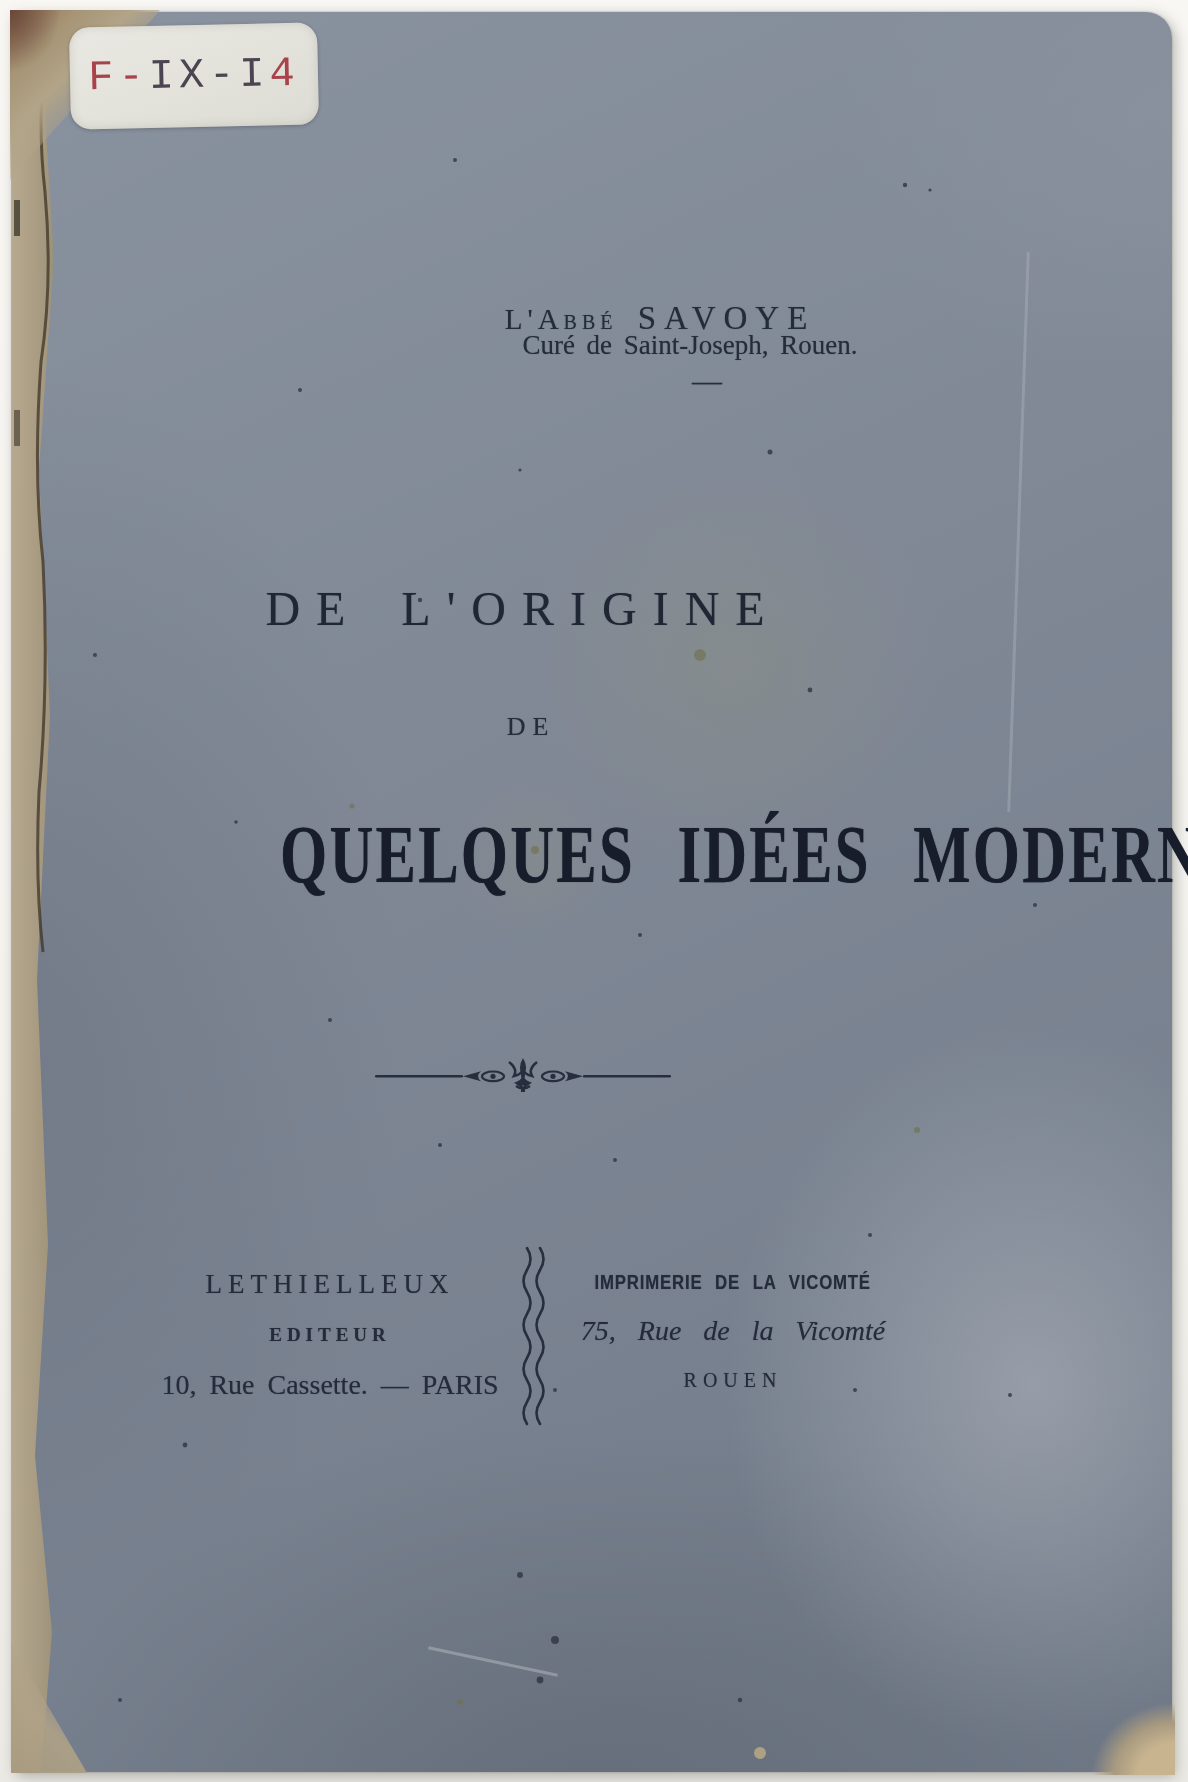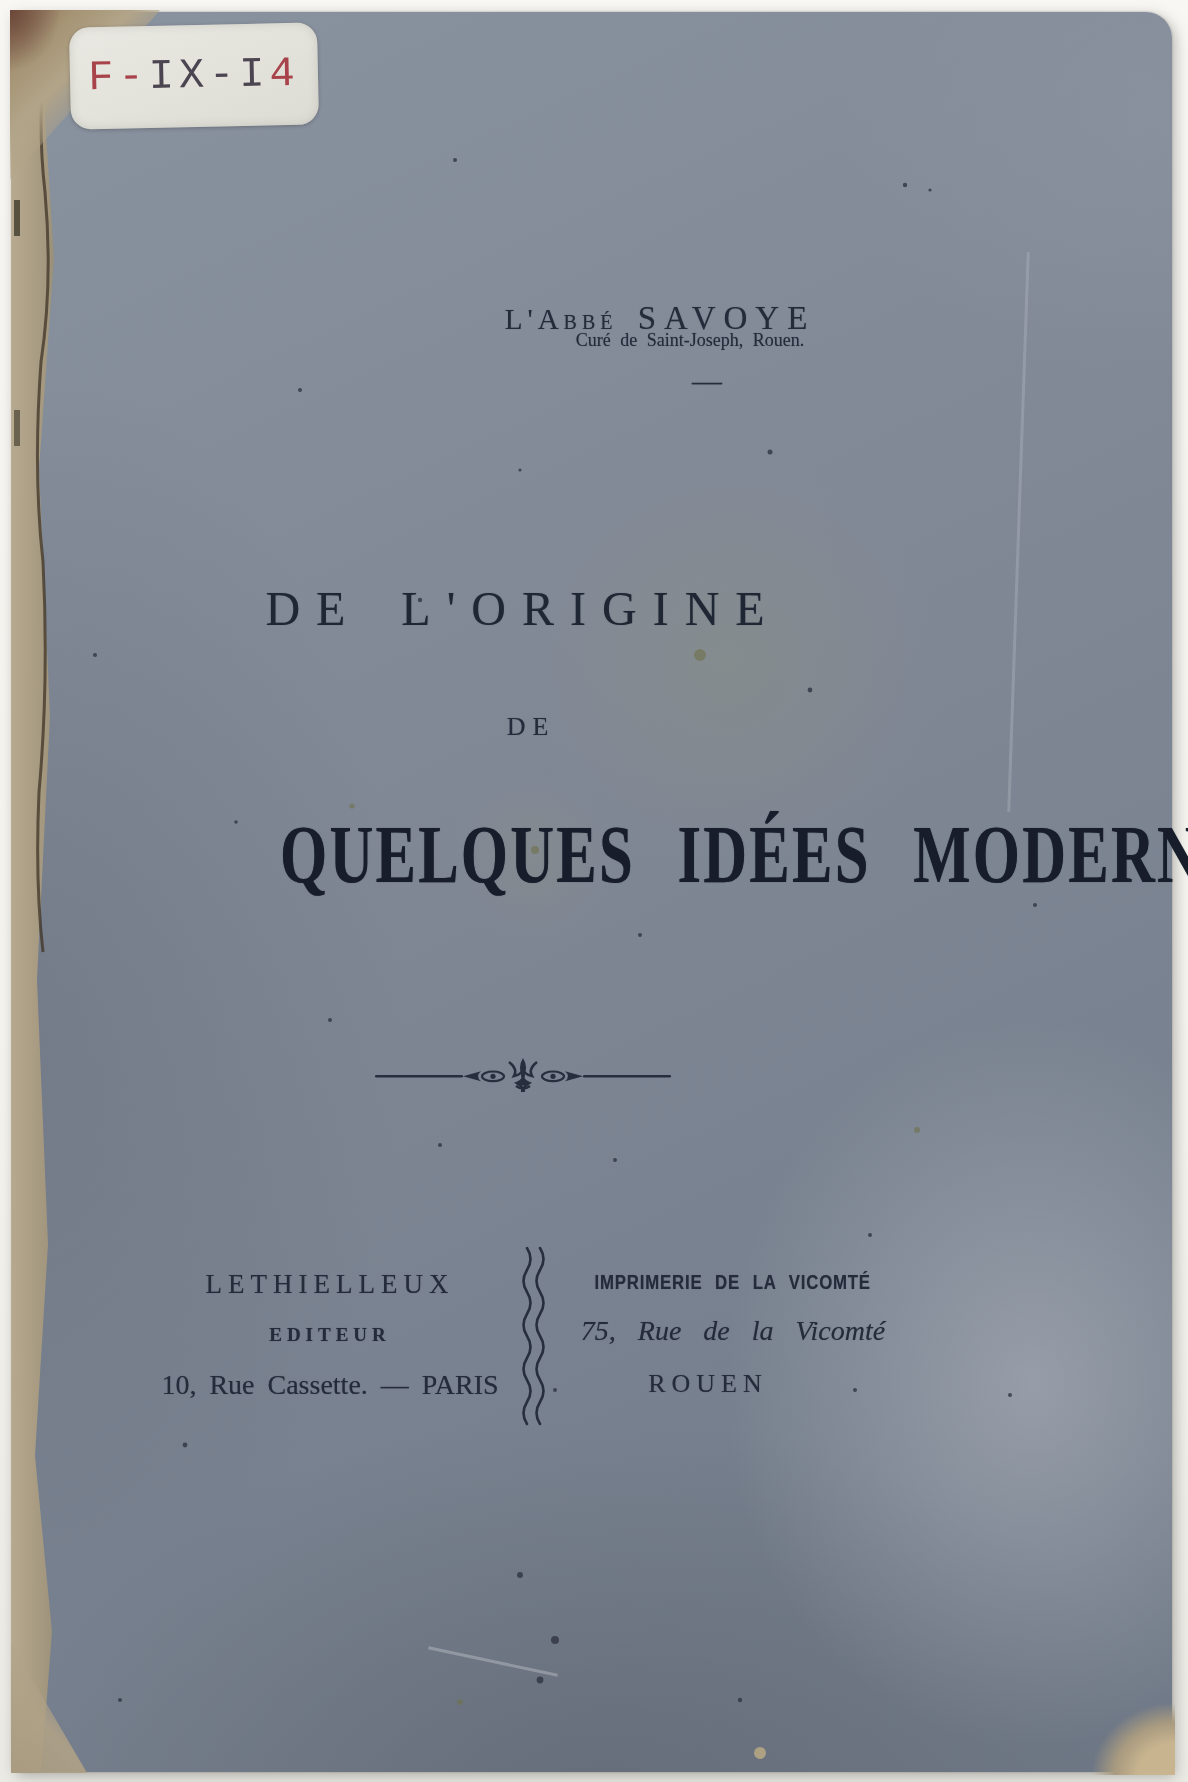--- a/index.html
+++ b/index.html
@@ -63,39 +63,39 @@
     display:flex;align-items:center;justify-content:center;
     font-family:"Liberation Mono", monospace;font-size:42px;letter-spacing:5px;
   }
   .sticker .p-red{color:#a8434b;}
   .sticker .p-dark{color:#4a4550;}
   
   .line{position:absolute;text-align:center;color:#242b3b;text-shadow:0 0 1px rgba(32,38,52,.45);}
   .author-line{left:248px;top:260px;width:800px;font-size:33px;margin-top:28px;}
   .author-prefix{font-variant:small-caps;font-size:29px;letter-spacing:5px;}
   .author-name{letter-spacing:8px;margin-left:12px;}
-  .author-sub{left:278px;top:318px;width:800px;font-size:18px;word-spacing:5px;}
+  .author-sub{left:278px;top:318px;width:800px;font-size:27px;word-spacing:5px;}
   .sep-dash{left:296px;top:352px;width:800px;font-size:30px;letter-spacing:2px;}
   .title1{left:111px;top:569px;width:800px;font-size:48px;letter-spacing:16px;word-spacing:12px;color:#1f2634;}
   .title2{left:119px;top:700px;width:800px;font-size:26px;letter-spacing:7px;}
   .title3{left:92px;top:796px;width:840px;font-size:82px;font-weight:bold;color:#171d2a;
     white-space:nowrap;}
   .title3 .cond{display:inline-block;transform:scaleX(.74);letter-spacing:3px;word-spacing:34px;
     text-shadow:0 0 1px rgba(20,26,40,.6);}
   .ornament{position:absolute;left:361px;top:1040px;}
   
   .imp-left-name{left:18px;top:1257px;width:600px;font-size:27px;letter-spacing:6px;}
   .imp-left-role{left:18px;top:1312px;width:600px;font-size:19px;font-weight:bold;letter-spacing:5px;}
   .imp-left-addr{left:18px;top:1357px;width:600px;font-size:28px;word-spacing:6px;}
   .imp-divider{position:absolute;left:506px;top:1233px;}
   .imp-right-name{left:421px;top:1258px;width:600px;font-size:21px;font-weight:bold;
     font-family:"Liberation Sans", sans-serif;white-space:nowrap;}
   .imp-right-name .cond{display:inline-block;transform:scaleX(.8);letter-spacing:1px;word-spacing:9px;}
   .imp-right-addr{left:421px;top:1303px;width:600px;font-size:28px;word-spacing:15px;font-style:italic;}
-  .imp-right-city{left:396px;top:1357px;width:600px;font-size:26px;letter-spacing:6px;}
+  .imp-right-city{left:421px;top:1357px;width:600px;font-size:20px;letter-spacing:6px;}
 </style>
 </head>
 <body>
 
 <div class="photo">
   <div class="cover">
 
     <svg class="speckles" width="1160" height="1760" viewBox="0 0 1160 1760">
       <g fill="#2f3542" opacity="0.8">
         <circle cx="443" cy="148" r="2"></circle>

